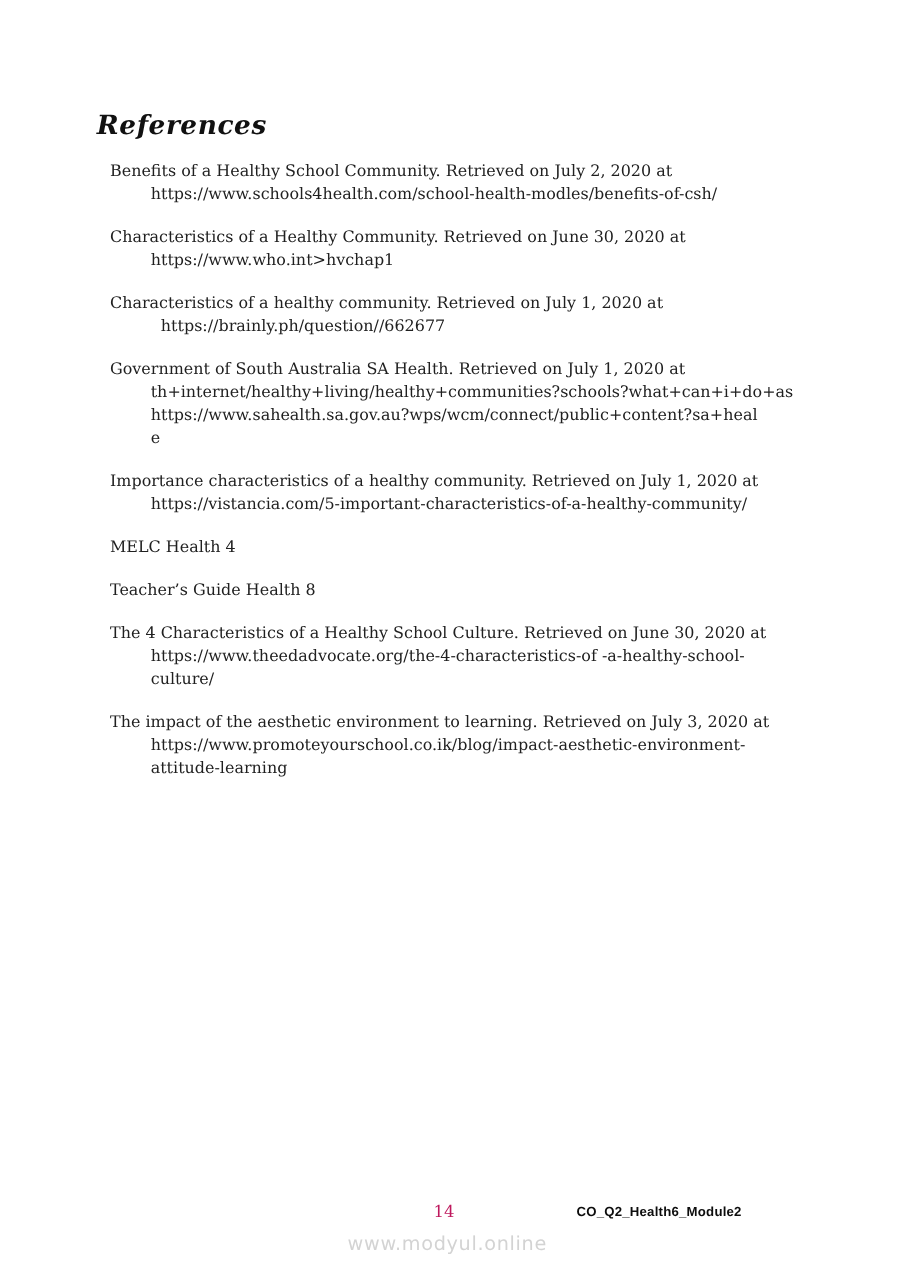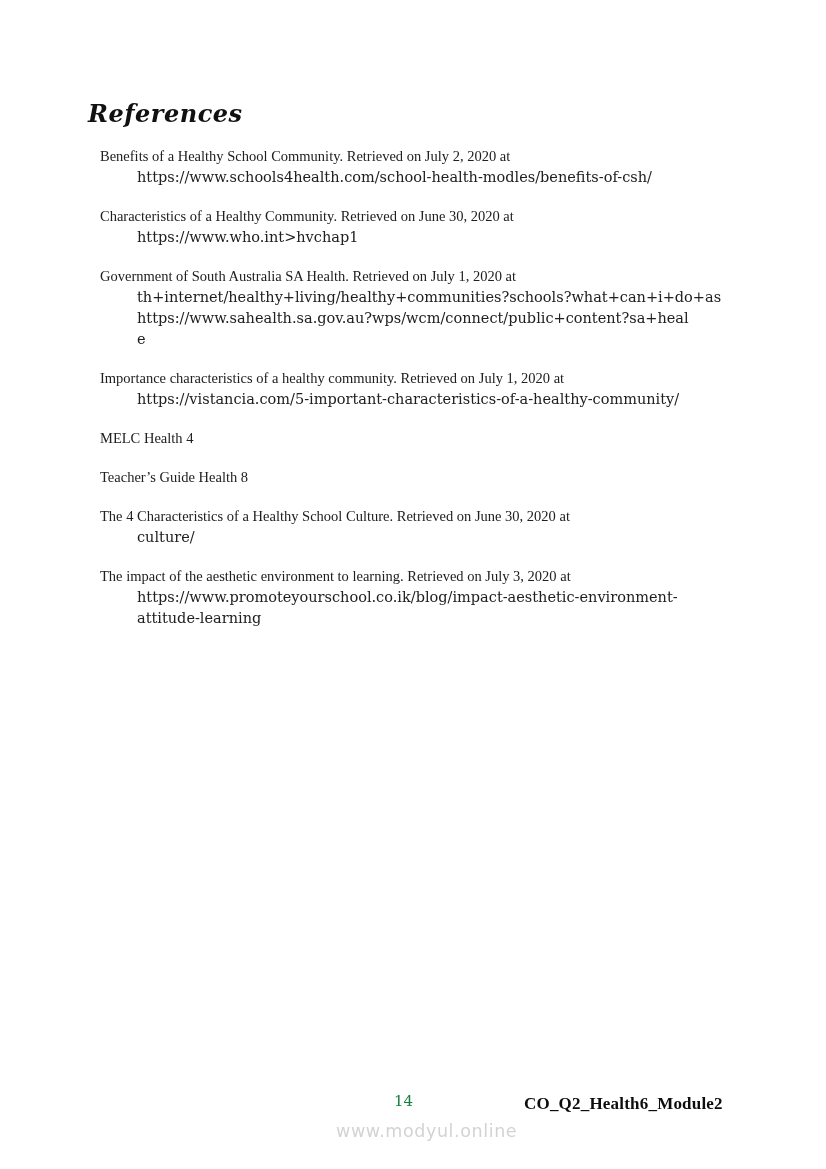--- a/index.html
+++ b/index.html
@@ -31,41 +31,41 @@
     width: 650px;
   }
   .ref { margin: 0 0 18px 0; }
   .ref .line {
     white-space: pre;
     font-size: 14.5px;
     line-height: 21px;
     padding-left: 37px;
     color: #202020;
   }
-  .ref .line.first { padding-left: 0; font-family: Liberation Serif, serif; }
+  .ref .line.first { padding-left: 0; }
   .page-number {
     position: absolute;
     left: 394px;
     top: 1092px;
     font-size: 15px;
-    color: #15803d;
+    color: #be185d;
   }
   .module-code {
     position: absolute;
     left: 524px;
     top: 1094px;
-    font-family: Liberation Serif, serif;
-    font-size: 17px;
+    font-family: Liberation Sans, sans-serif;
+    font-size: 12px;
     font-weight: bold;
     color: #0d0d0d;
     letter-spacing: 0.2px;
   }
   .watermark {
     position: absolute;
-    left: 336px;
+    left: 316px;
     top: 1121px;
     font-family: "DejaVu Sans", sans-serif;
     font-size: 17.5px;
     color: #d3d3d3;
     letter-spacing: 0.6px;
   }
 </style>
 </head>
 <body>
 
@@ -76,37 +76,42 @@
   <div class="references">
       <div class="ref">
         <div class="line first">Benefits of a Healthy School Community. Retrieved on July 2, 2020 at</div>
         <div class="line">https://www.schools4health.com/school-health-modles/benefits-of-csh/</div>
       </div>
       <div class="ref">
         <div class="line first">Characteristics of a Healthy Community. Retrieved on June 30, 2020 at</div>
         <div class="line">https://www.who.int&gt;hvchap1</div>
       </div>
       <div class="ref">
+        <div class="line first">Characteristics of a healthy community. Retrieved on July 1, 2020 at</div>
+        <div class="line">  https://brainly.ph/question//662677</div>
+      </div>
+      <div class="ref">
         <div class="line first">Government of South Australia SA Health. Retrieved on July 1, 2020 at</div>
         <div class="line">th+internet/healthy+living/healthy+communities?schools?what+can+i+do+as</div>
         <div class="line">https://www.sahealth.sa.gov.au?wps/wcm/connect/public+content?sa+heal</div>
         <div class="line">e</div>
       </div>
       <div class="ref">
         <div class="line first">Importance characteristics of a healthy community. Retrieved on July 1, 2020 at</div>
         <div class="line">https://vistancia.com/5-important-characteristics-of-a-healthy-community/</div>
       </div>
       <div class="ref">
         <div class="line first">MELC Health 4</div>
       </div>
       <div class="ref">
         <div class="line first">Teacher’s Guide Health 8</div>
       </div>
       <div class="ref">
         <div class="line first">The 4 Characteristics of a Healthy School Culture. Retrieved on June 30, 2020 at</div>
+        <div class="line">https://www.theedadvocate.org/the-4-characteristics-of -a-healthy-school-</div>
         <div class="line">culture/</div>
       </div>
       <div class="ref">
         <div class="line first">The impact of the aesthetic environment to learning. Retrieved on July 3, 2020 at</div>
         <div class="line">https://www.promoteyourschool.co.ik/blog/impact-aesthetic-environment-</div>
         <div class="line">attitude-learning</div>
       </div>
     </div>
 
   <span class="page-number">14</span>

